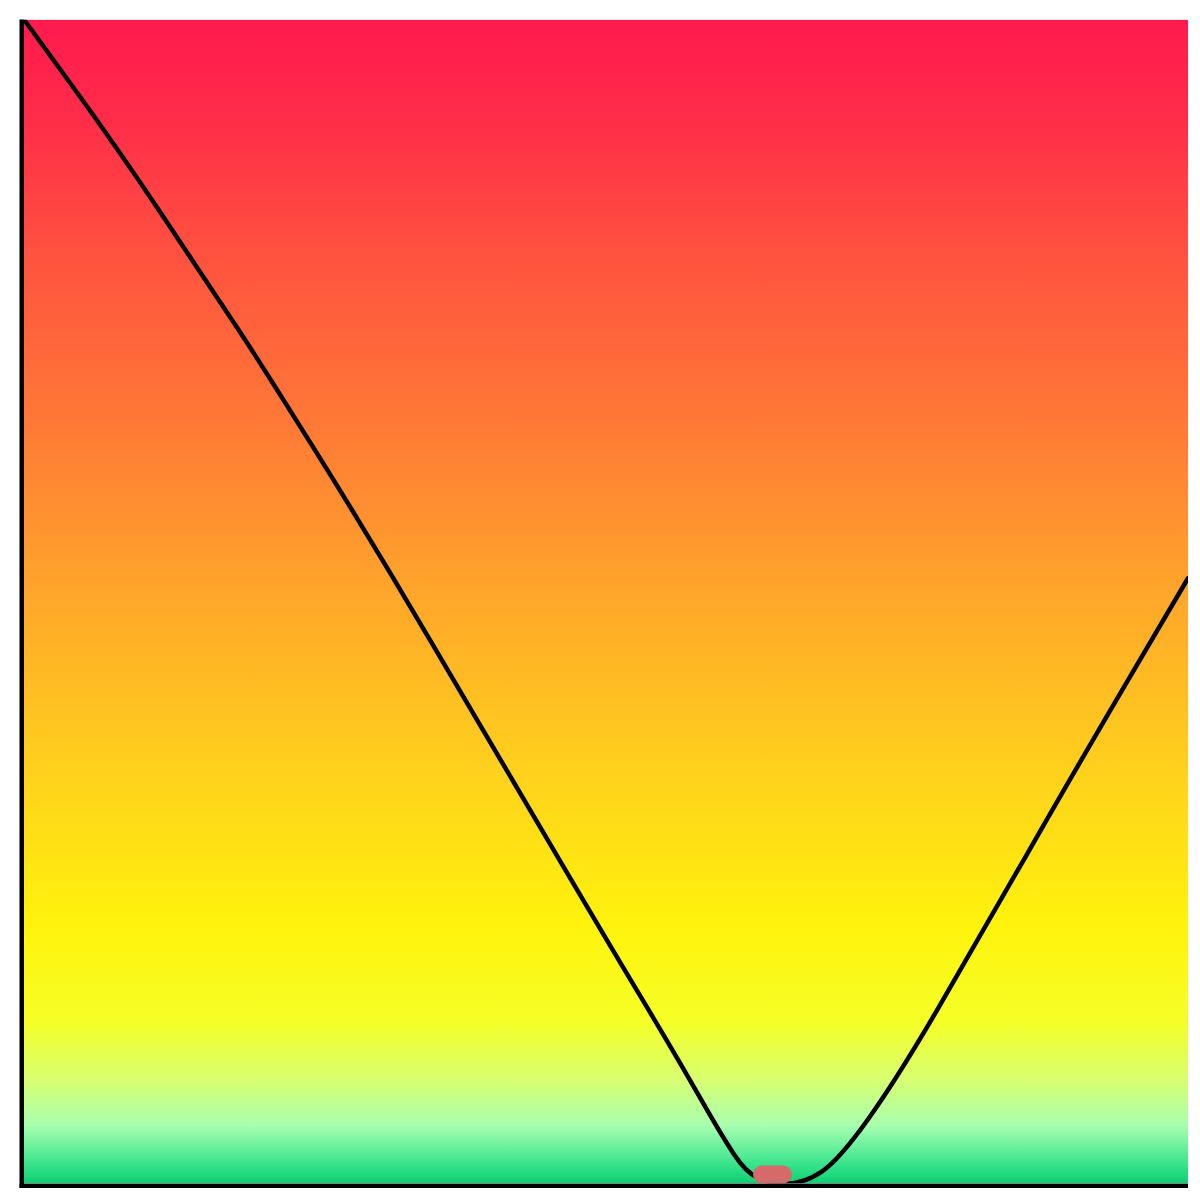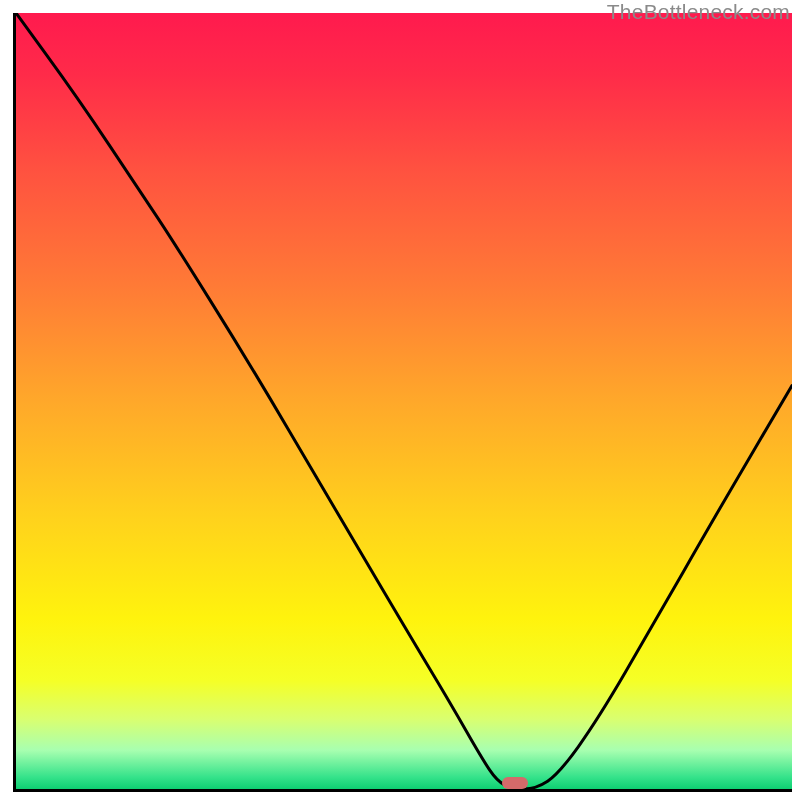--- a/index.html
+++ b/index.html
@@ -59,21 +59,20 @@
     height: 12px;
     border-radius: 6px;
     z-index: 4;
   }
 </style>
 </head>
 <body>
 
 <div class="chart-container">
 
-  <div class="watermark">TheBottleneck.com</div>
 
   <div class="plot-area">
 
     <svg class="gradient-svg" viewBox="0 0 776 776" preserveAspectRatio="none">
       <defs>
         <linearGradient id="bg-grad" x1="0" y1="0" x2="0" y2="1">
             <stop offset="0%" stop-color="#ff1a4e"></stop>
             <stop offset="8%" stop-color="#ff2b49"></stop>
             <stop offset="20%" stop-color="#ff5140"></stop>
             <stop offset="35%" stop-color="#ff7a36"></stop>

